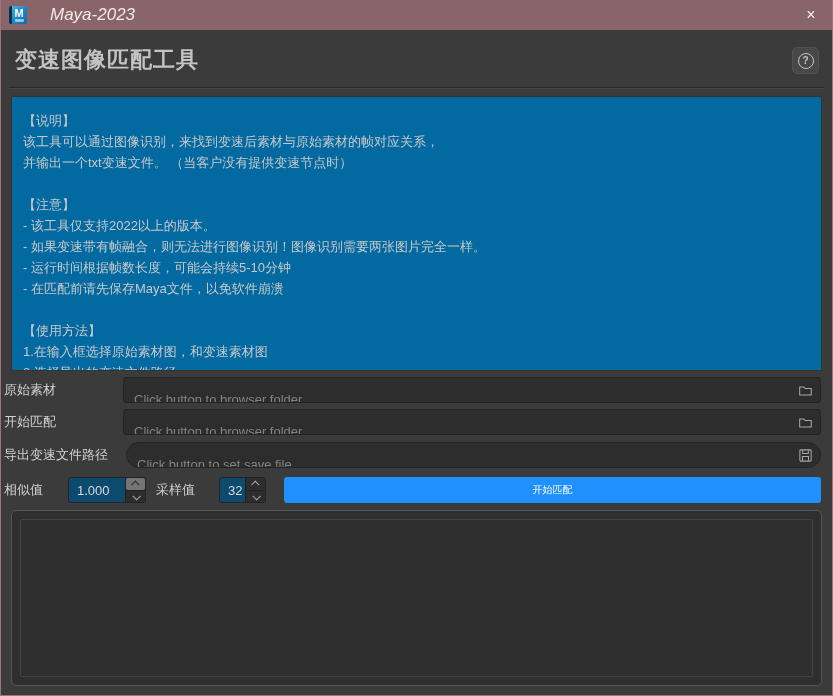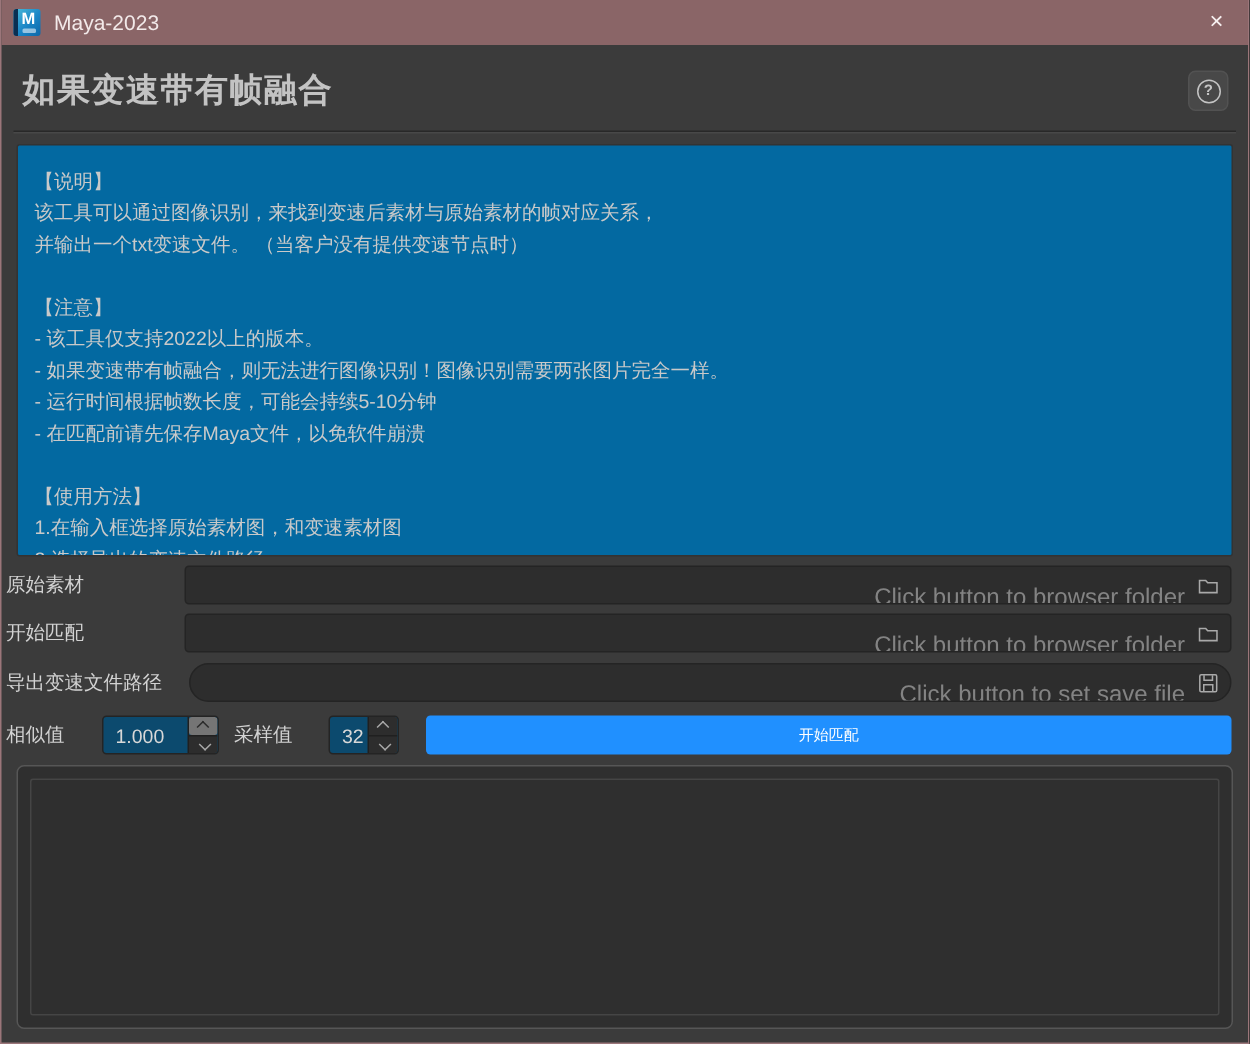--- a/index.html
+++ b/index.html
@@ -21,21 +21,21 @@
   }
   .app-icon::before{
     content:"";position:absolute;left:0;top:0;bottom:0;width:3px;
     background:#0a2f52;border-radius:2px 0 0 2px;
   }
   .app-icon::after{
     content:"";position:absolute;left:6px;right:3px;bottom:2px;height:3px;
     background:rgba(255,255,255,0.55);border-radius:1px;
   }
   .app-icon .m{color:#fff;font-weight:bold;font-size:11px;line-height:11px;margin-bottom:3px;margin-left:2px;}
-  .tb-title{color:#f2e9e9;font-size:14px;margin-left:9px;flex:1 1 auto;}
+  .tb-title{color:#f2e9e9;font-size:17px;margin-left:23px;flex:1 1 auto;font-style:italic;}
   .tb-close{
     width:44px;height:30px;display:flex;align-items:center;justify-content:center;
     color:#f7f1f1;font-size:16px;cursor:default;
   }
   
   .page-title{
     position:absolute;left:14px;top:44px;margin:0;
     font-size:22px;font-weight:bold;color:#c3c3c3;letter-spacing:1px;line-height:32px;
   }
   .help-btn{
@@ -64,21 +64,21 @@
     position:absolute;left:3px;height:26px;line-height:26px;
     color:#d2d2d2;font-size:13px;white-space:nowrap;
   }
   .field{
     position:absolute;right:11px;height:26px;
     background:#2d2d2d;border:1px solid #242424;border-radius:3px;
   }
   .field input{
     position:absolute;inset:0;width:100%;height:100%;
     background:transparent;border:none;outline:none;
-    color:#d8d8d8;font-size:16px;padding:18px 30px 0 10px;text-align:right;
+    color:#d8d8d8;font-size:13px;padding:18px 30px 0 10px;
   }
   .field input::placeholder{color:#838383;}
   .field .field-icon{
     position:absolute;right:7px;top:5px;width:15px;height:15px;pointer-events:auto;
   }
   .field .field-icon svg{display:block;}
   
   .spinbox{
     position:absolute;top:477px;height:26px;display:flex;
     background:#0c4a6e;border:1px solid #242424;border-radius:3px;overflow:hidden;
@@ -118,21 +118,21 @@
   <div class="titlebar">
     <div class="app-icon">
       <span class="m">M</span>
     </div>
     <span class="tb-title">Maya-2023</span>
     <div class="tb-close">
       <span>×</span>
     </div>
   </div>
 
-  <h1 class="page-title">如果变速带有帧融合</h1>
+  <h1 class="page-title">变速图像匹配工具</h1>
   <button class="help-btn">
     <span class="help-circle">?</span>
   </button>
   <div class="separator"></div>
 
   <div class="info-panel">
     <p class="info-section">【说明】
 该工具可以通过图像识别，来找到变速后素材与原始素材的帧对应关系，
 并输出一个txt变速文件。 （当客户没有提供变速节点时）</p>
     <p class="info-section">【注意】

